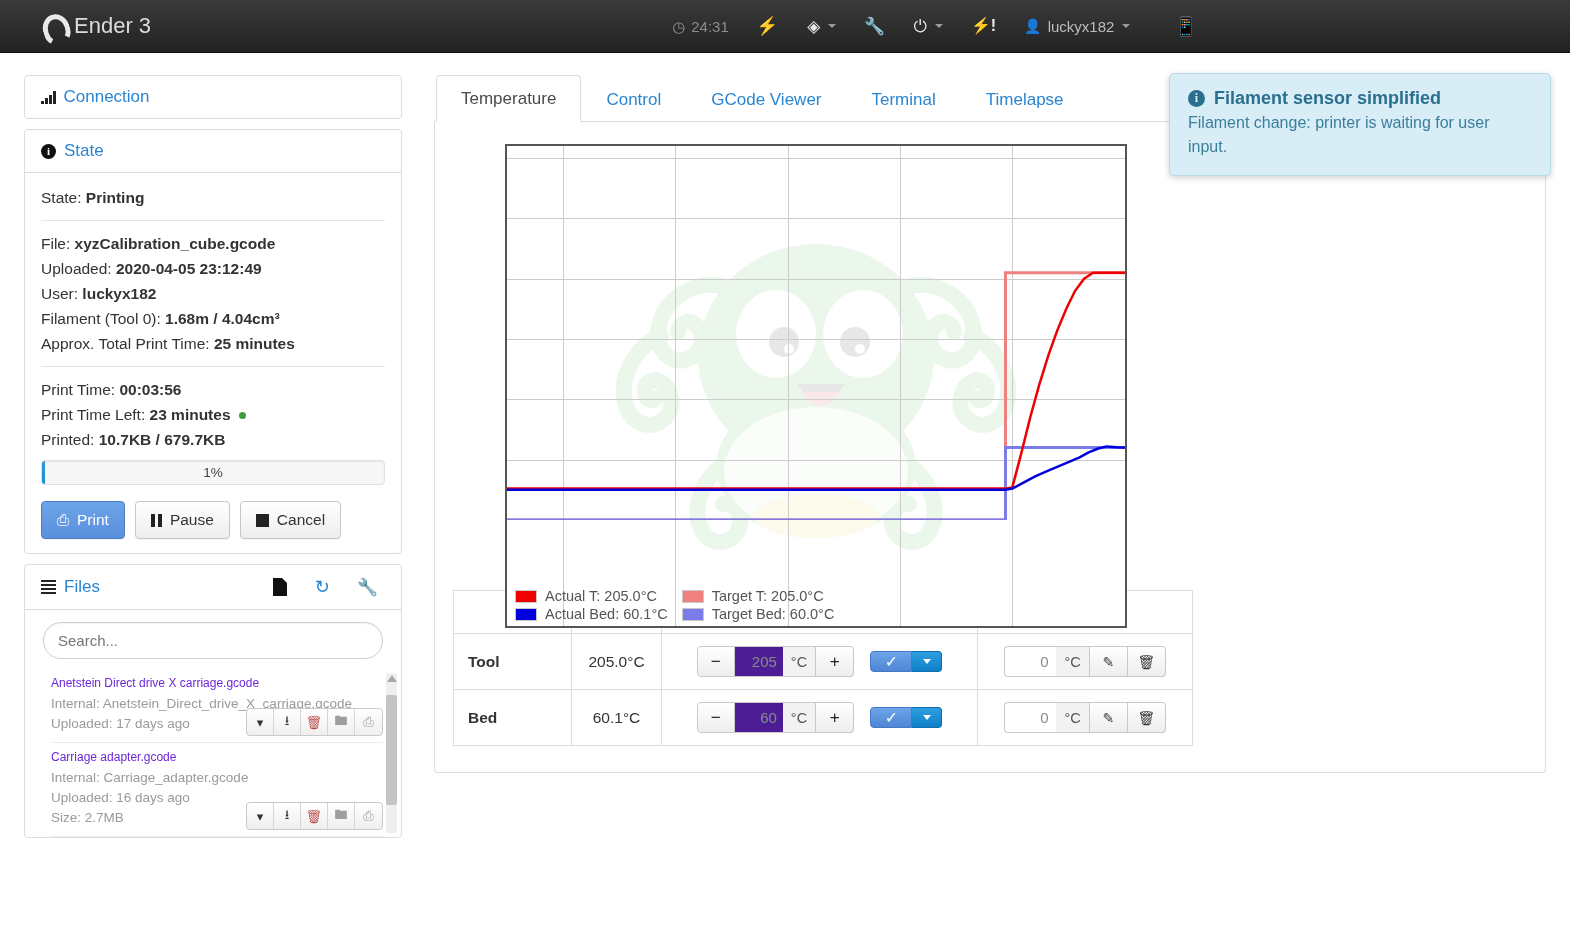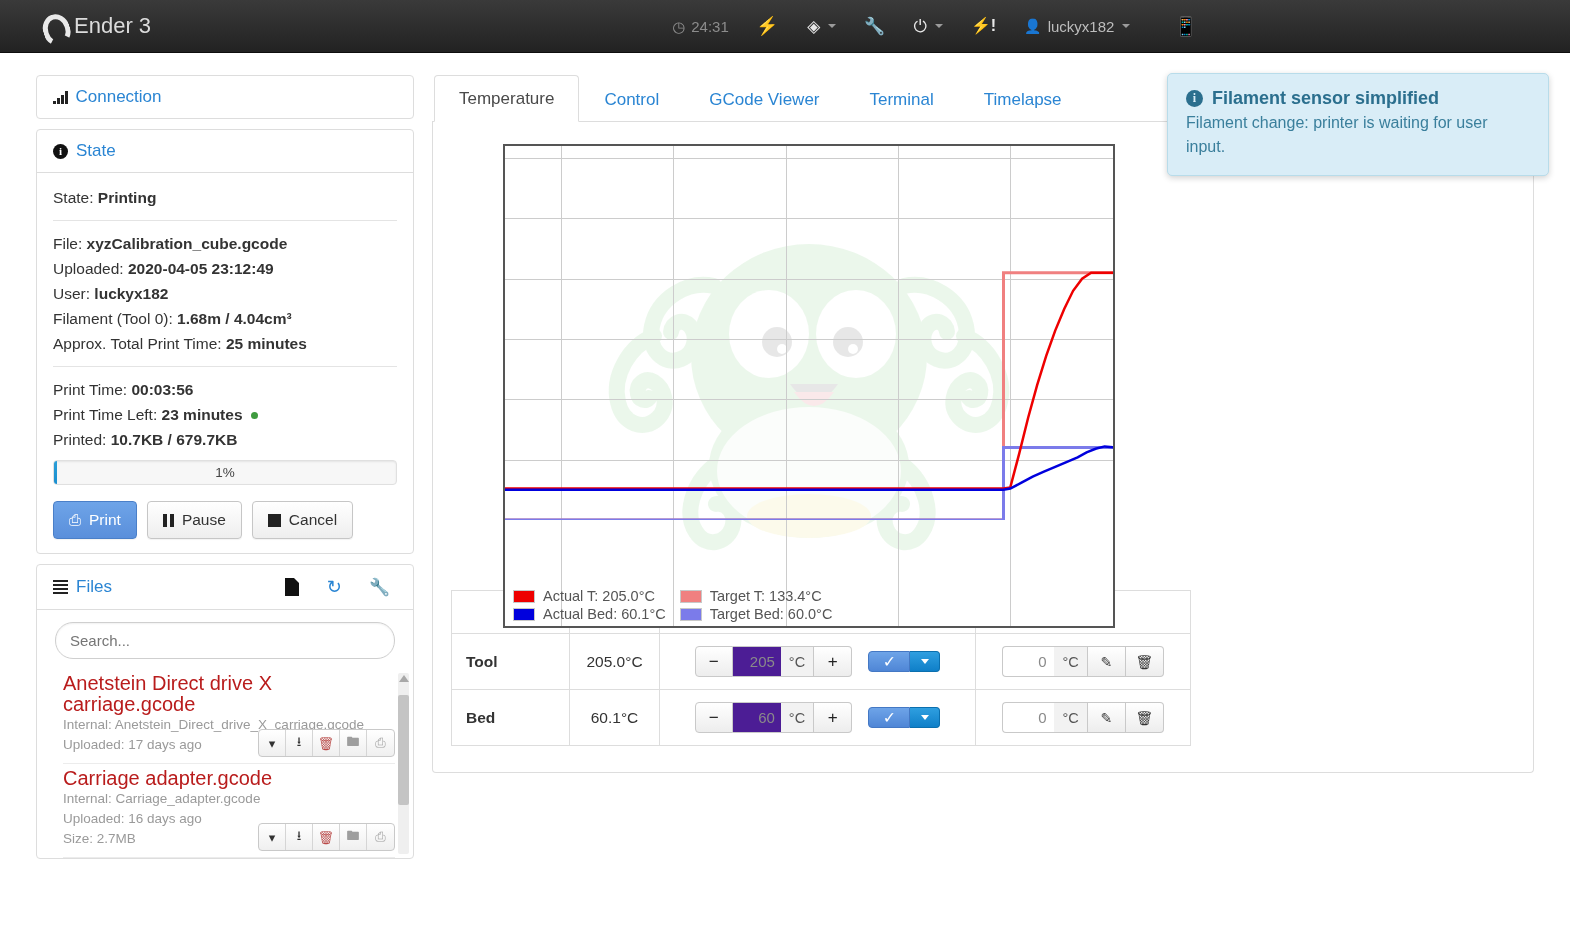--- a/index.html
+++ b/index.html
@@ -67,22 +67,22 @@
   .bolt-green { color: #33dd33; font-size: 18px; font-weight: bold; }
   .wrench-w { color: #e8e8e8; font-size: 17px; }
   .power-w { color: #e8e8e8; font-size: 17px; }
   .cube-w { color: #e8e8e8; font-size: 17px; }
   .user-w { color: #dcdcdc; font-size: 14px; }
   .phone-w { color: #e8e8e8; font-size: 19px; }
 
   
   .page {
     display: flex;
-    padding: 22px 36px;
-    gap: 18px;
+    padding: 22px 24px;
+    gap: 32px;
     height: calc(941px - 53px);
   }
   .sidebar { width: 378px; flex: 0 0 378px; }
   .main { flex: 1 1 auto; min-width: 0; position: relative; }
 
   
   .panel {
     background: #fff;
     border: 1px solid #dddddd;
     border-radius: 4px;
@@ -178,21 +178,21 @@
     color:#888; outline:none; font-family:"Liberation Sans", sans-serif;
     box-shadow: inset 0 1px 2px rgba(0,0,0,.06);
   }
   .file-scroll {
     position: relative;
     padding: 0 18px 0 26px;
     max-height: 260px;
     overflow: hidden;
   }
   .file-item { padding: 4px 0 8px 0; border-bottom: 1px solid #ececec; position:relative;}
-  .file-name { color:#b91c1c; font-size:20px; line-height:21px; cursor:pointer; word-wrap:break-word;}
+  .file-name { color:#6d28d9; font-size:12px; line-height:21px; cursor:pointer; word-wrap:break-word;}
   .file-meta { color:#9a9a9a; font-size:13.5px; line-height:20px; }
   .file-actions {
     position:absolute; right:0; bottom:6px;
     display:flex; border:1px solid #c9c9c9; border-radius:4px; overflow:hidden;
     background:linear-gradient(to bottom,#ffffff,#efefef);
   }
   .fa-btn {
     width:27px;height:26px; display:flex;align-items:center;justify-content:center;
     border-right:1px solid #d5d5d5; font-size:13px; cursor:pointer; color:#333;
   }
@@ -576,21 +576,21 @@
             <path d="M200 176 q20 28 40 0 z" fill="#f0b8bd"></path>
             <ellipse cx="215" cy="300" rx="62" ry="22" fill="#f7f0c0"></ellipse>
           </svg>
           <div class="legend">
             <div class="legend-item">
               <span class="swatch" style="background:#ee0000"></span>
               <span>Actual T: 205.0°C</span>
             </div>
             <div class="legend-item">
               <span class="swatch" style="background:#f08080"></span>
-              <span>Target T: 133.4°C</span>
+              <span>Target T: 205.0°C</span>
             </div>
             <div class="legend-item">
               <span class="swatch" style="background:#0000dd"></span>
               <span>Actual Bed: 60.1°C</span>
             </div>
             <div class="legend-item">
               <span class="swatch" style="background:#7b7bea"></span>
               <span>Target Bed: 60.0°C</span>
             </div>
           </div>

